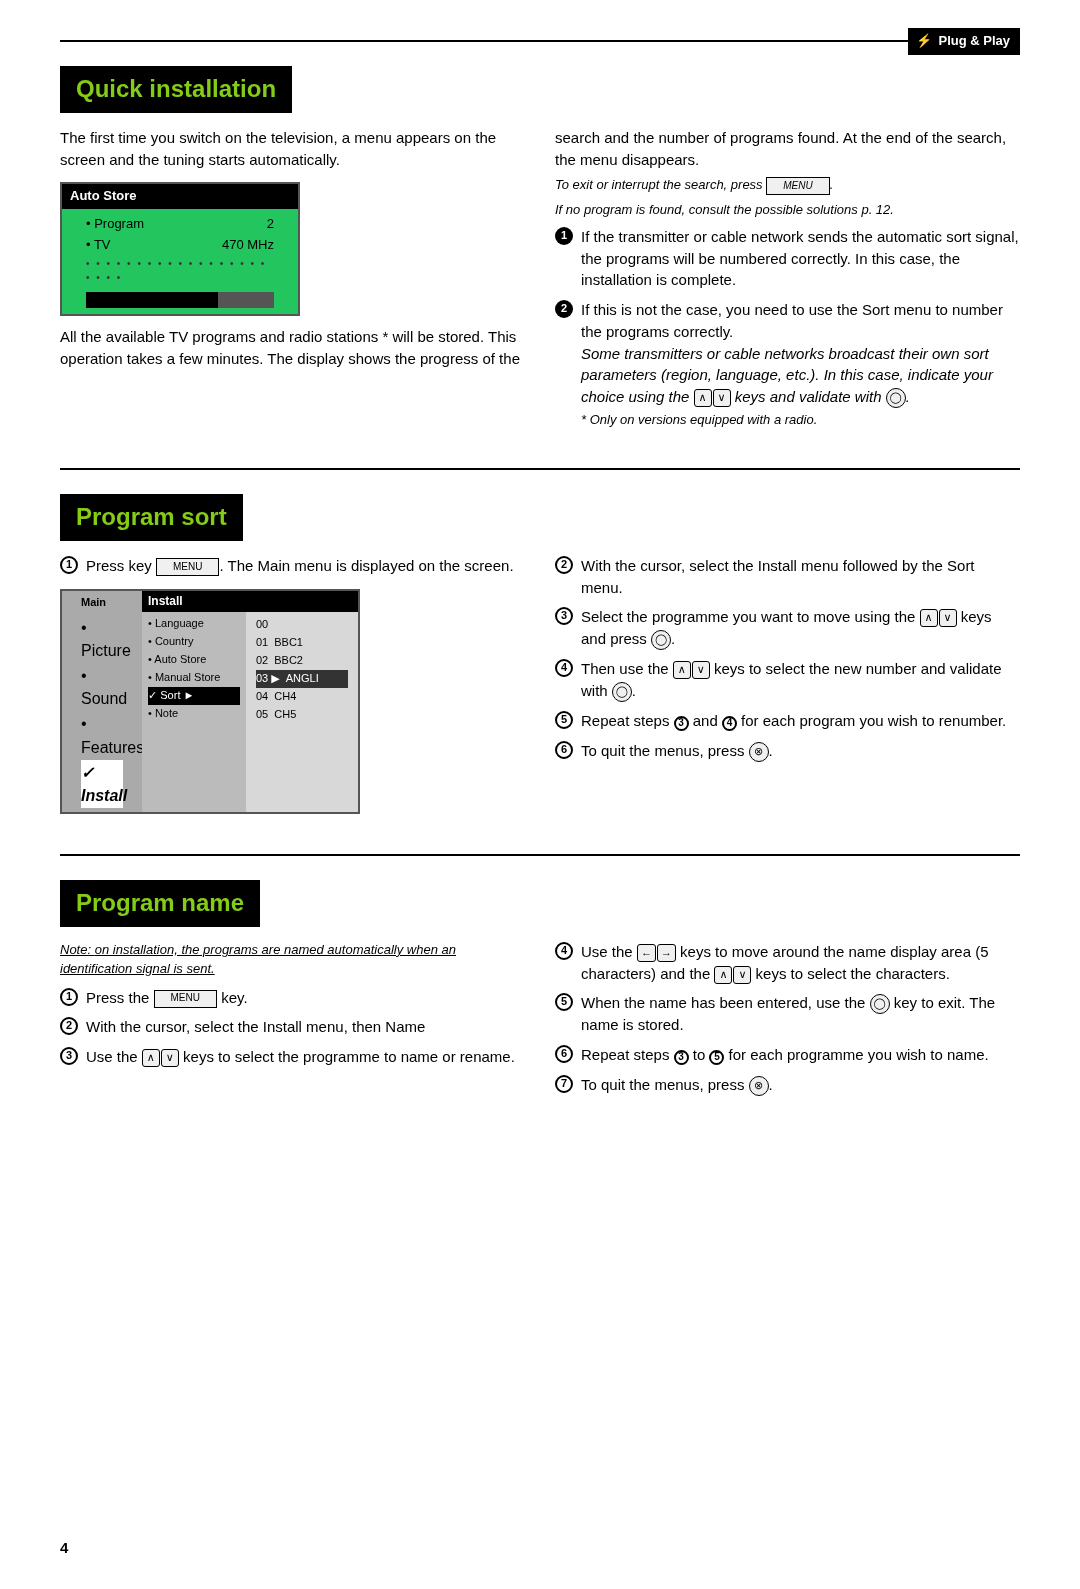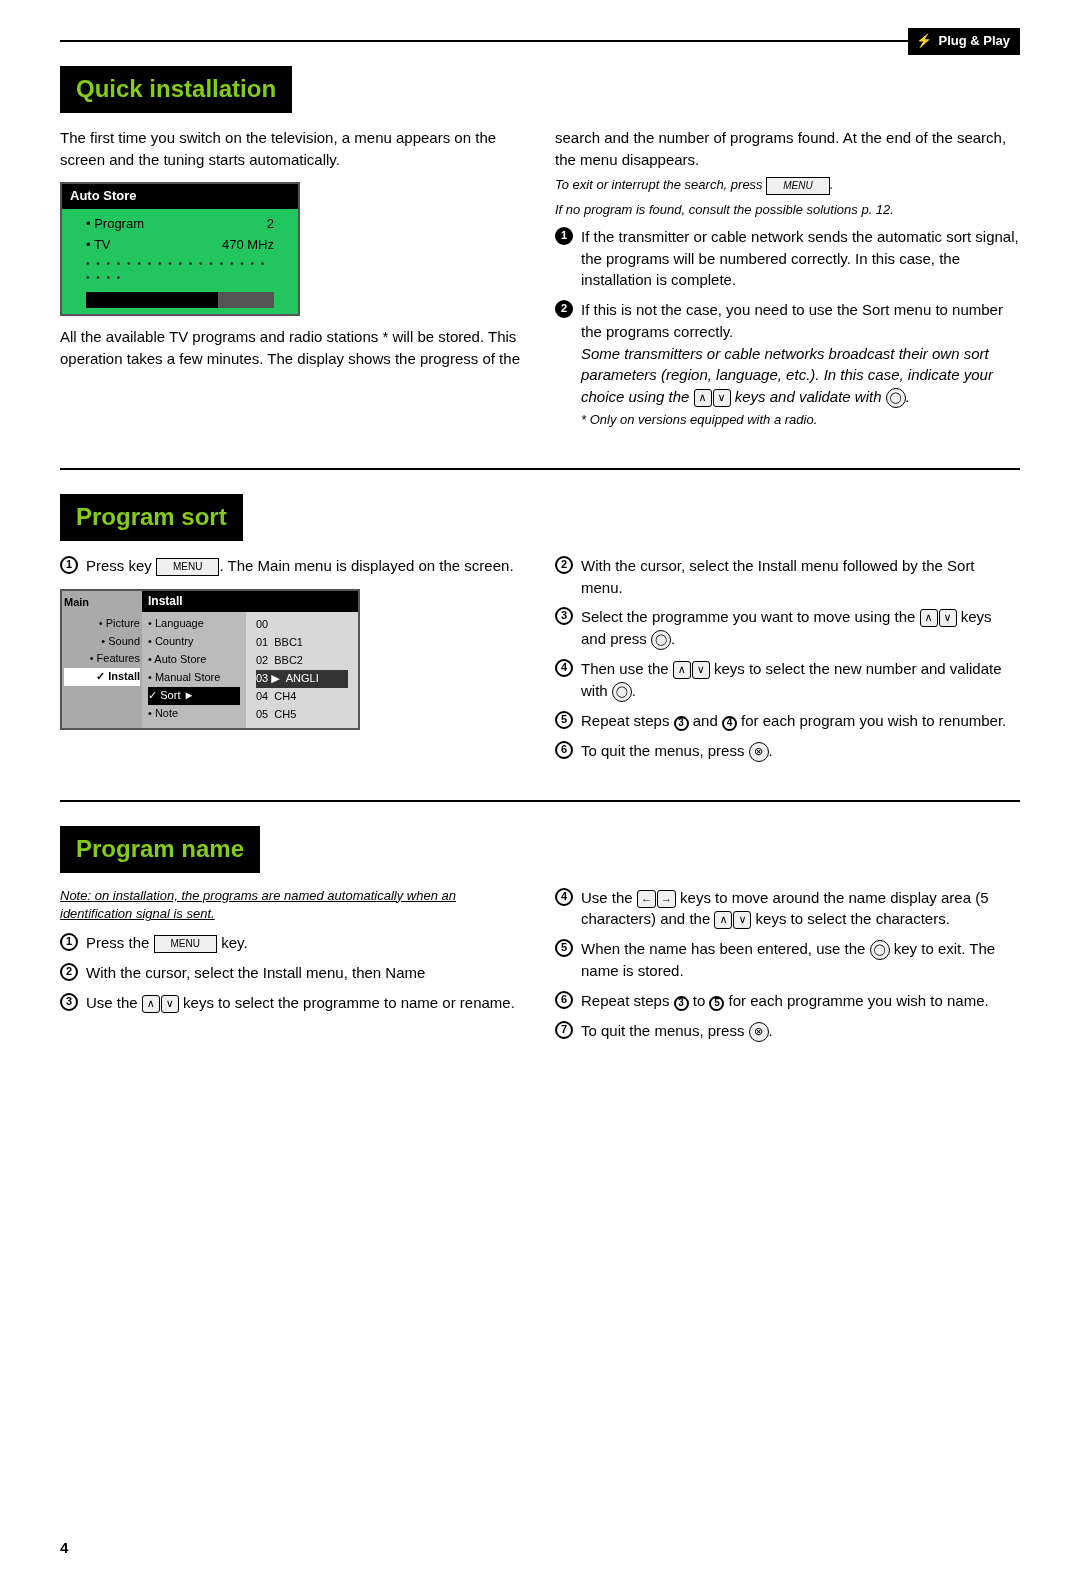--- a/index.html
+++ b/index.html
@@ -195,36 +195,36 @@
       border: 2px solid #555;
       width: 300px;
       margin: 12px 0 10px 0;
       font-size: 12px;
       background: #ccc;
       display: flex;
     }
     .menu-left-col {
       background: #aaa;
       width: 80px;
-      padding: 4px 2px;
+      padding: 4px 19px;
       font-size: 11px;
     }
     .menu-left-col .menu-title {
       font-weight: bold;
       font-size: 11px;
       margin-bottom: 4px;
     }
     .menu-left-col .menu-item {
       padding: 1px 0;
-      font-size: 11px;
-      text-align: right;
+      font-size: 16px;
     }
     .menu-left-col .menu-item.active {
       background: #fff;
       font-weight: bold;
+      font-style: italic;
     }
     .menu-right-header {
       background: #000;
       color: #fff;
       padding: 2px 6px;
       font-weight: bold;
       font-size: 12px;
     }
     .menu-right-body {
       padding: 3px 6px;

